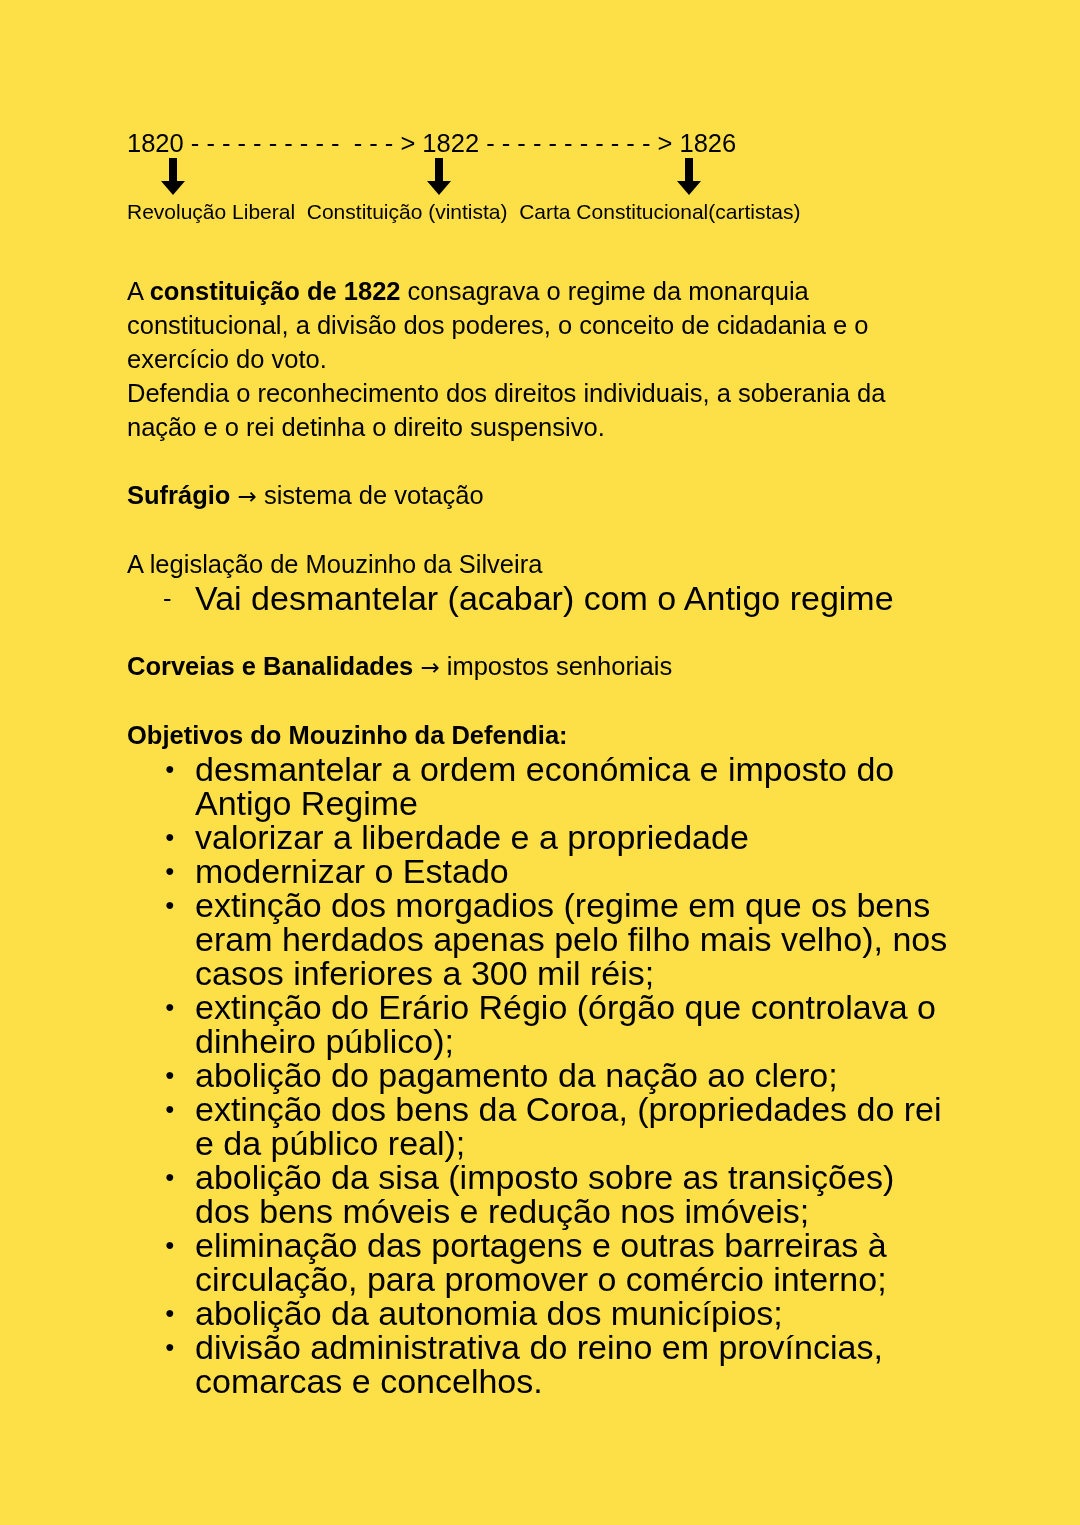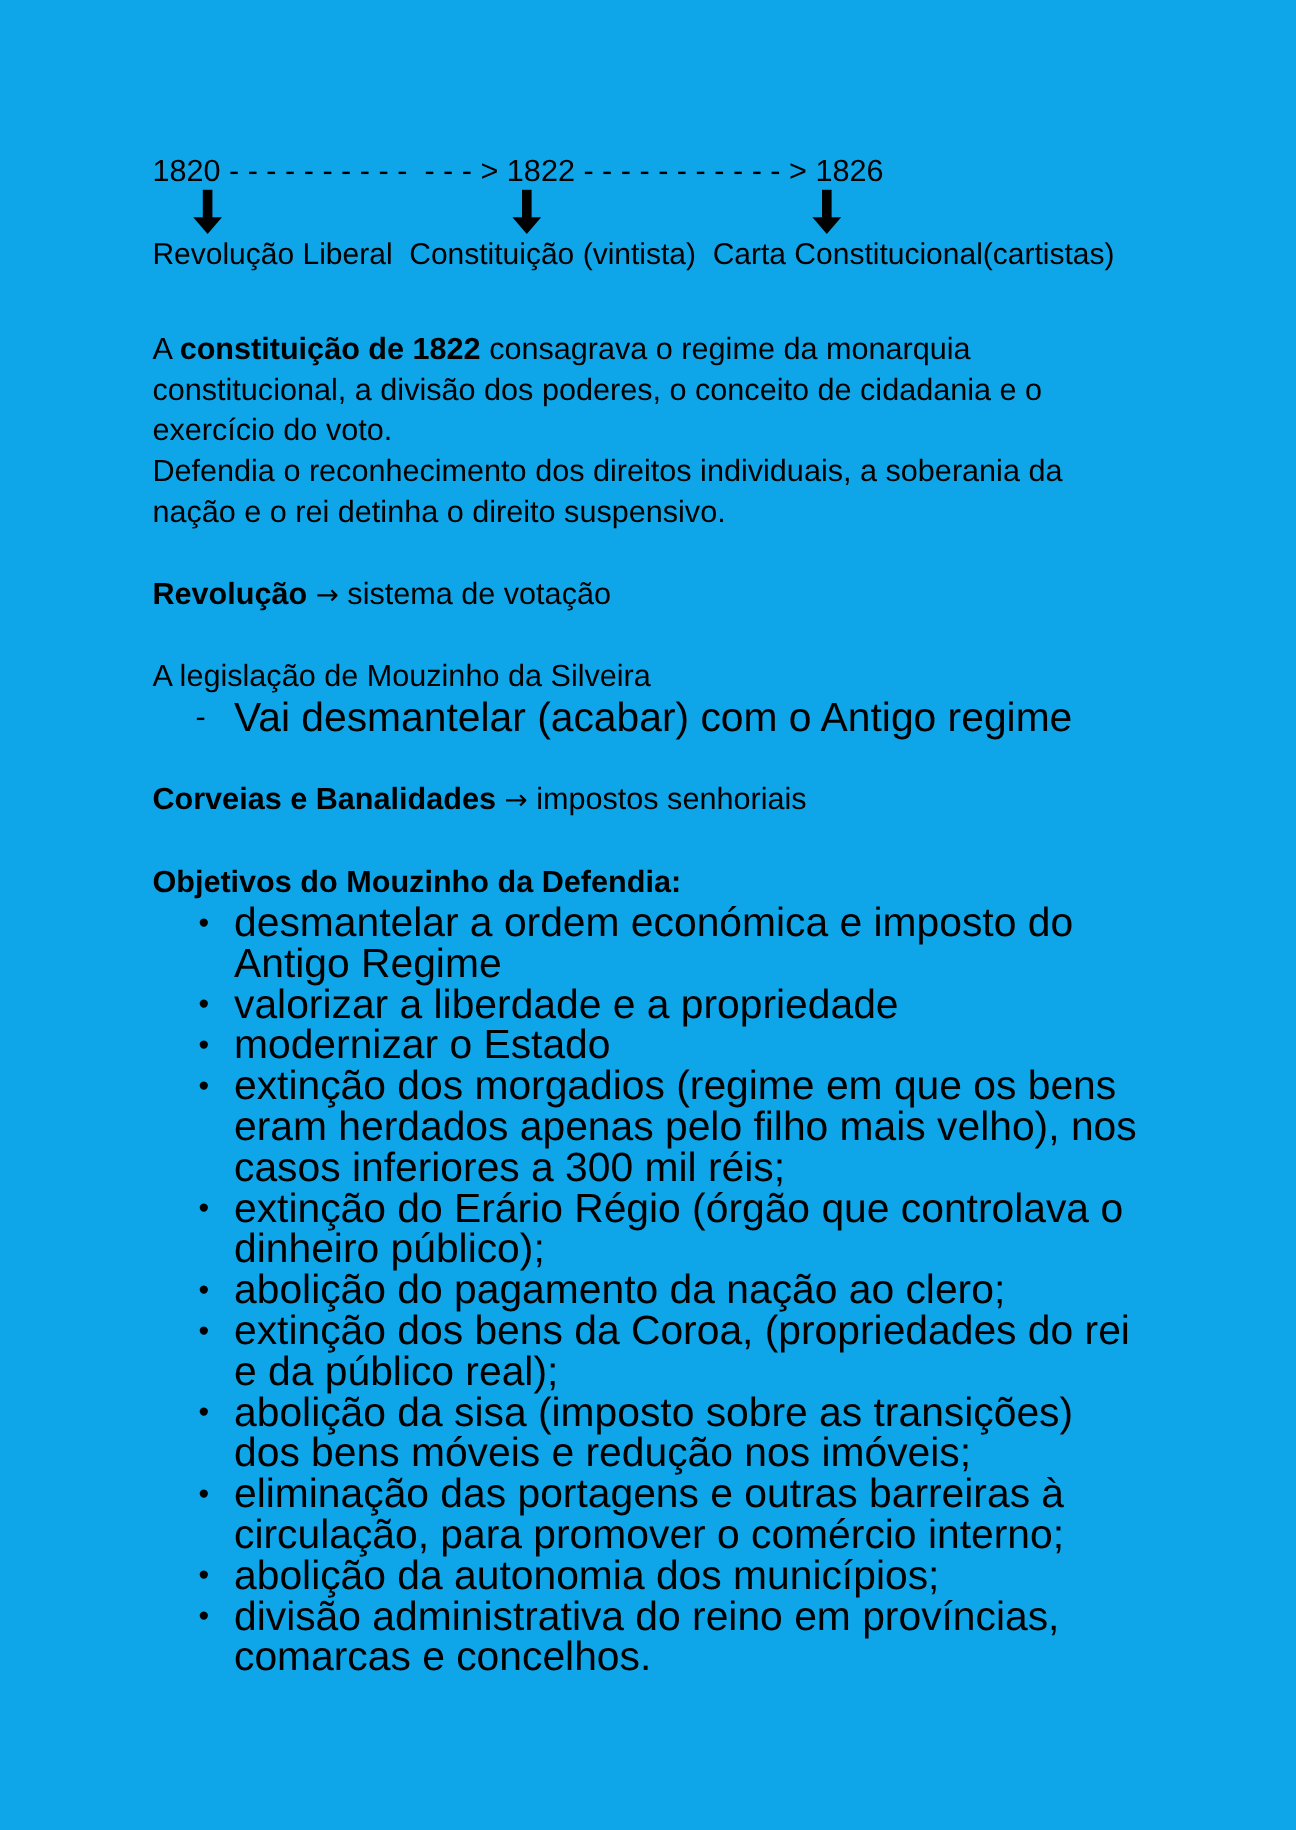--- a/index.html
+++ b/index.html
@@ -14,21 +14,21 @@
     color: #000000;
     position: relative;
     overflow: hidden;
   }
 
   .page {
     position: absolute;
     left: 0; top: 0;
     width: 1080px;
     height: 1525px;
-    background: #0ea5e9;
+    background: #fde047;
   }
 
   .content {
     position: absolute;
     left: 127px;
     top: 128px;
     width: 830px;
   }
 
   
@@ -51,21 +51,21 @@
     top: 0;
     width: 26px;
     height: 38px;
   }
   .arrow-down svg { display: block; }
   .a1 { left: 33px; }
   .a2 { left: 299px; }
   .a3 { left: 549px; }
 
   .timeline-labels {
-    font-size: 25px;
+    font-size: 21px;
     line-height: 30px;
     white-space: pre;
     margin-top: 1px;
   }
 
   
   .para {
     font-size: 25.5px;
     line-height: 34px;
     margin: 0;
@@ -147,21 +147,21 @@
     </div>
 
     <div class="spacer-lg"></div>
 
     <p class="para"><span>A </span><b>constituição de 1822</b><span> consagrava o regime da monarquia constitucional, a divisão dos poderes, o conceito de cidadania e o exercício do voto.</span></p>
 
     <p class="para">Defendia o reconhecimento dos direitos individuais, a soberania da nação e o rei detinha o direito suspensivo.</p>
 
     <div class="spacer-lg"></div>
 
-    <p class="para"><b>Revolução</b><span> </span><span class="arrow-r">→</span><span> </span><span>sistema de votação</span></p>
+    <p class="para"><b>Sufrágio</b><span> </span><span class="arrow-r">→</span><span> </span><span>sistema de votação</span></p>
 
     <div class="spacer-lg"></div>
 
     <p class="para">A legislação de Mouzinho da Silveira</p>
 
     <ul class="dashes">
       <li>Vai desmantelar (acabar) com o Antigo regime</li>
     </ul>
 
     <div class="spacer-lg"></div>

